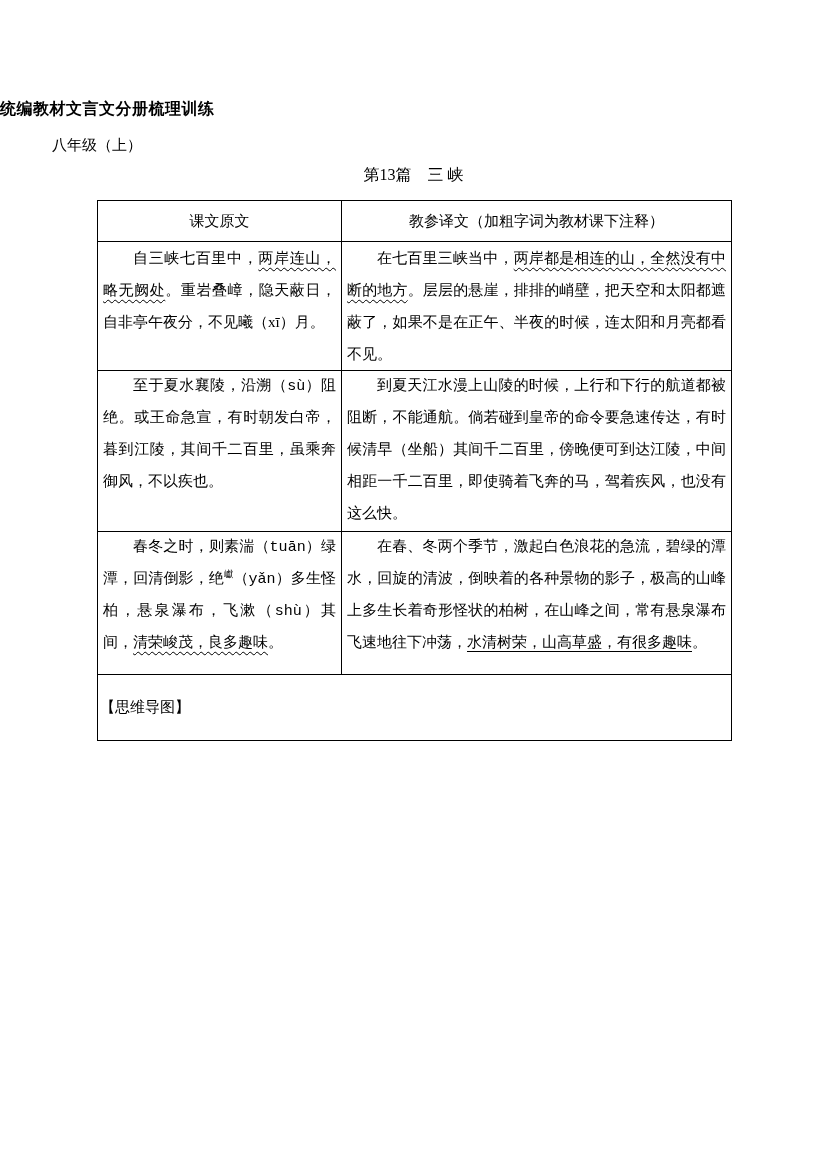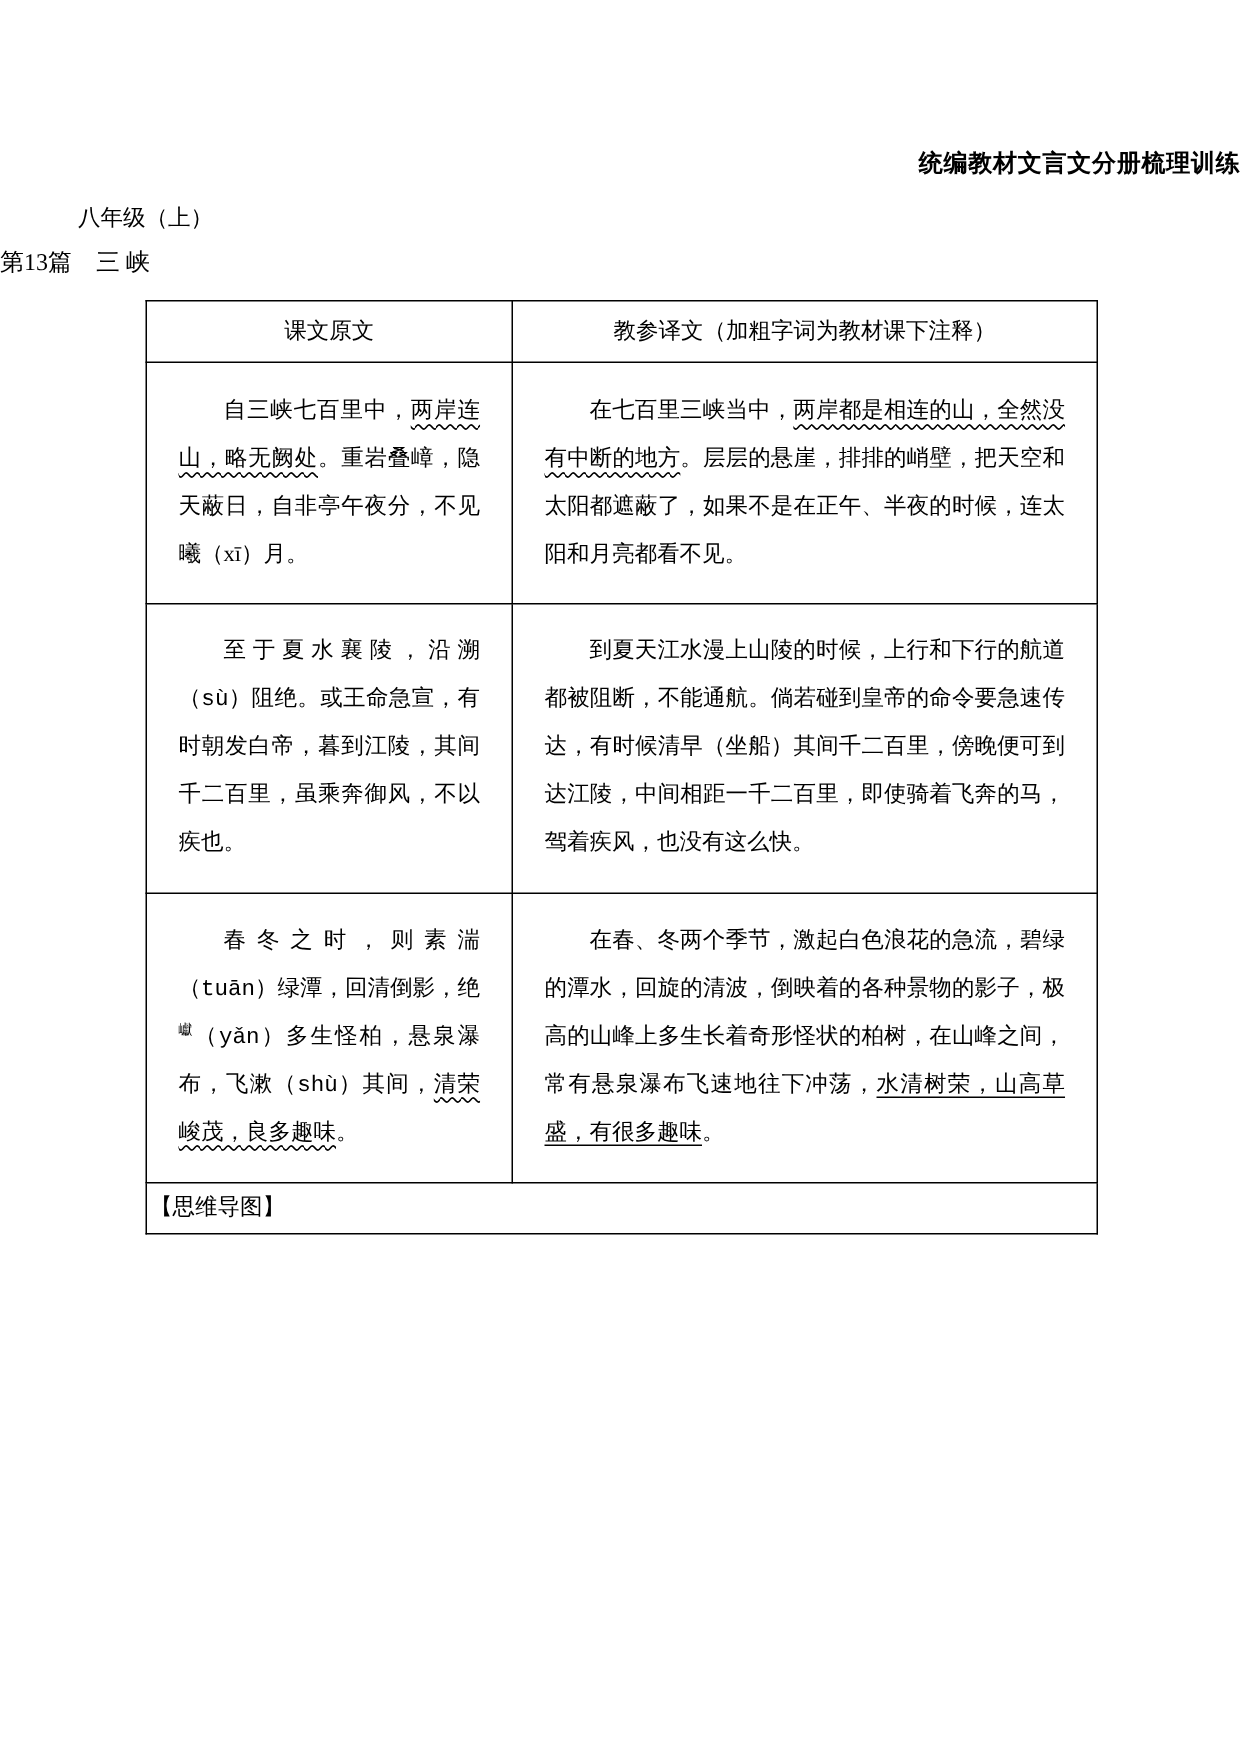--- a/index.html
+++ b/index.html
@@ -9,35 +9,35 @@
     height: 1169px;
     background: #ffffff;
     font-family: "Liberation Serif", "DejaVu Serif", serif;
     color: #000000;
     overflow: hidden;
   }
   .doc-title {
     position: absolute;
     top: 99px; left: 0; right: 0;
     margin: 0;
-    text-align: right;
+    text-align: left;
     font-size: 16px;
     font-weight: bold;
     letter-spacing: 0.5px;
   }
   .grade-line {
     position: absolute;
     top: 136px; left: 52px;
     font-size: 15px;
   }
   .lesson-line {
     position: absolute;
     top: 165px; left: 0; right: 0;
     margin: 0;
-    text-align: left;
+    text-align: center;
     font-size: 16px;
     font-weight: normal;
   }
   table.content-table {
     position: absolute;
     top: 200px; left: 97px;
     width: 634px;
     border-collapse: collapse;
     table-layout: fixed;
     border-radius: 26px;
@@ -52,33 +52,33 @@
   .content-table th.hdr {
     height: 40px;
     text-align: center;
     vertical-align: middle;
     line-height: 20px;
     padding: 0 2px;
   }
   .col-orig  { width: 244px; }
   .col-trans { width: 390px; }
   .para {
-    margin: 16px;
+    margin: 0;
     text-indent: 2em;
     text-align: justify;
     line-height: 32px;
   }
   tr.r1 td { height: 95px; }
   tr.r2 td { height: 135px; font-family: Liberation Mono, monospace; }
   tr.r3 td { height: 142px; font-family: Liberation Mono, monospace; }
   tr.r4 td { height: 161px; }
   td.footer-cell {
     height: 33px;
     line-height: 33px;
-    padding: 0 2px;
+    padding: 16px 2px;
     vertical-align: middle;
   }
   .wavy {
     text-decoration: underline;
     text-decoration-style: wavy;
     text-decoration-thickness: 1px;
     text-underline-offset: 4px;
   }
   .underline {
     text-decoration: underline;

